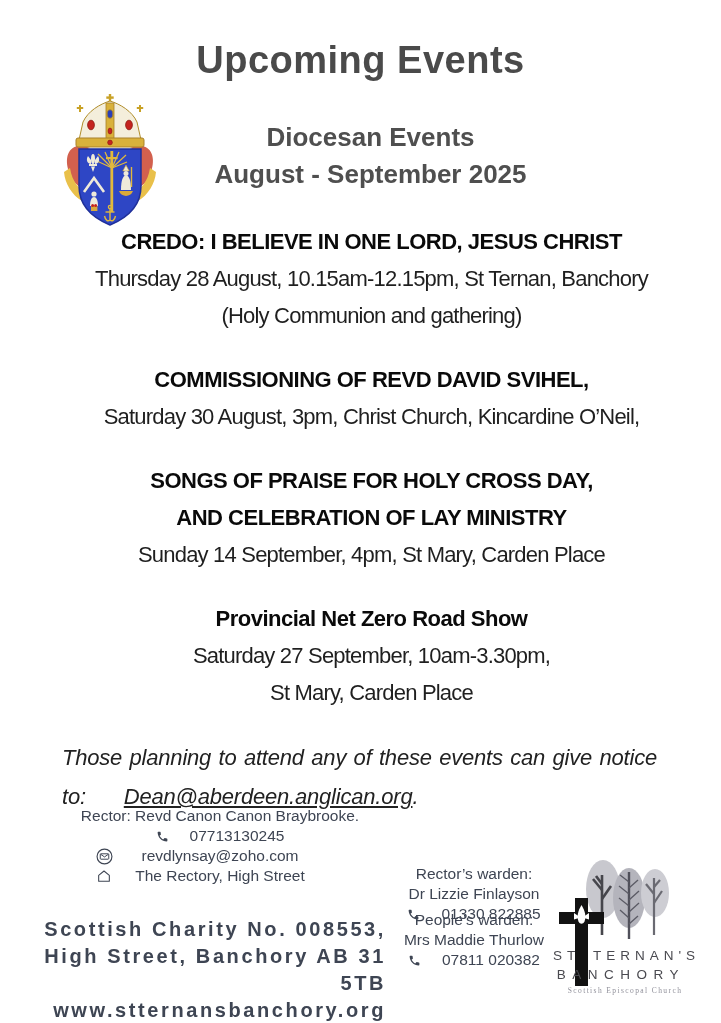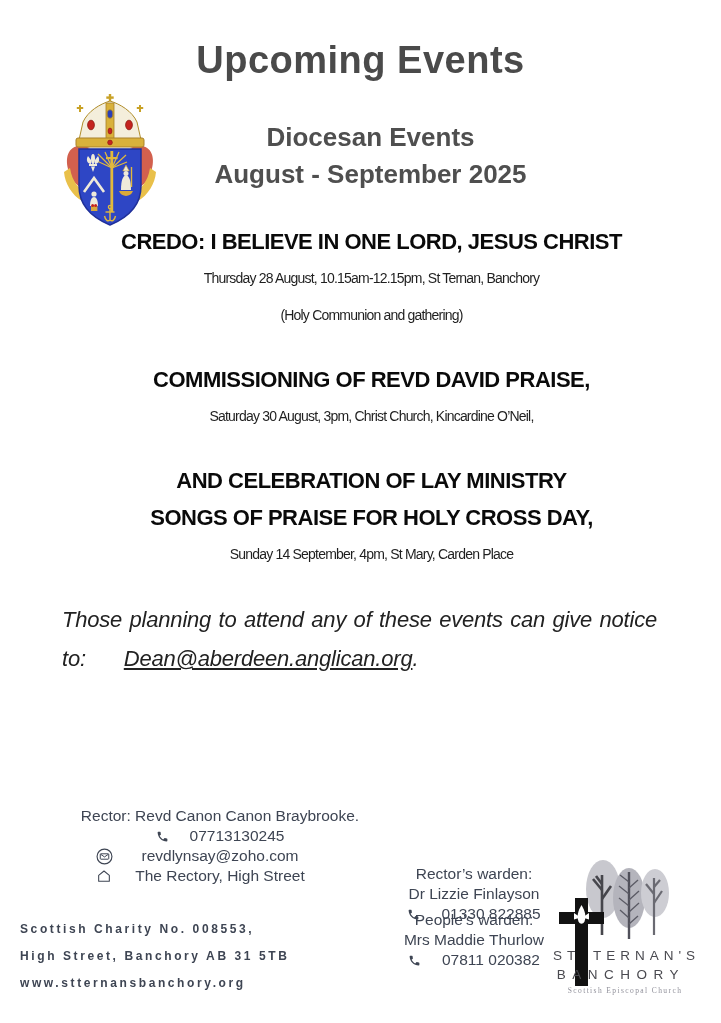--- a/index.html
+++ b/index.html
@@ -44,21 +44,21 @@
   .event { margin-bottom: 27px; text-align: center; }
   .event-heading {
     font-size: 22px;
     line-height: 37px;
     font-weight: bold;
     letter-spacing: -0.5px;
     color: #0a0a0a;
     white-space: nowrap;
   }
   .event-detail {
-    font-size: 14px;
+    font-size: 22px;
     line-height: 37px;
     letter-spacing: -0.8px;
     color: #1f1f1f;
     white-space: nowrap;
   }
   .notice {
     margin: 14px 64px 0 62px;
     font-size: 22px;
     line-height: 39px;
     font-style: italic;
@@ -96,22 +96,22 @@
   .abs-icon {
     position: absolute;
     left: 36px;
     top: 2px;
   }
   .charity {
     position: absolute;
     left: 20px;
     top: 916px;
     width: 366px;
-    text-align: left;
-    font-size: 12px;
+    text-align: right;
+    font-size: 20px;
     line-height: 27px;
     font-weight: bold;
     letter-spacing: 2.6px;
     color: #3e4553;
   }
   .stlogo {
     position: absolute;
     left: 545px;
     top: 842px;
     width: 172px;
@@ -206,30 +206,35 @@
 
   <div class="events">
 
     <div class="event">
       <div class="event-heading">CREDO: I BELIEVE IN ONE LORD, JESUS CHRIST</div>
       <div class="event-detail">Thursday 28 August, 10.15am-12.15pm, St Ternan, Banchory</div>
       <div class="event-detail">(Holy Communion and gathering)</div>
     </div>
 
     <div class="event">
-      <div class="event-heading">COMMISSIONING OF REVD DAVID PRAISE,</div>
+      <div class="event-heading">COMMISSIONING OF REVD DAVID SVIHEL,</div>
       <div class="event-detail">Saturday 30 August, 3pm, Christ Church, Kincardine O’Neil,</div>
     </div>
 
     <div class="event">
+      <div class="event-heading">SONGS OF PRAISE FOR HOLY CROSS DAY,</div>
       <div class="event-heading">AND CELEBRATION OF LAY MINISTRY</div>
-      <div class="event-heading">SONGS OF PRAISE FOR HOLY CROSS DAY,</div>
       <div class="event-detail">Sunday 14 September, 4pm, St Mary, Carden Place</div>
     </div>
 
+    <div class="event">
+      <div class="event-heading">Provincial Net Zero Road Show</div>
+      <div class="event-detail">Saturday 27 September, 10am-3.30pm,</div>
+      <div class="event-detail">St Mary, Carden Place</div>
+    </div>
 
   </div>
 
   <p class="notice"><span>Those planning to attend any of these events can give notice to: </span><a class="email-link">Dean@aberdeen.anglican.org</a><span>.</span></p>
 
   <div class="footer-block rector">
     <div>Rector: Revd Canon Canon Braybrooke.</div>
     <div class="inline-icon-row">
       <svg width="13" height="13" viewBox="0 0 24 24">
           <path fill="#3e4553" d="M6.62 10.79c1.44 2.83 3.76 5.14 6.59 6.59l2.2-2.21c.27-.27.67-.36 1.02-.24 1.12.37 2.33.57 3.57.57.55 0 1 .45 1 1V20c0 .55-.45 1-1 1-9.39 0-17-7.61-17-17 0-.55.45-1 1-1h3.5c.55 0 1 .45 1 1 0 1.25.2 2.45.57 3.57.11.35.03.74-.25 1.02l-2.2 2.2z"></path>

